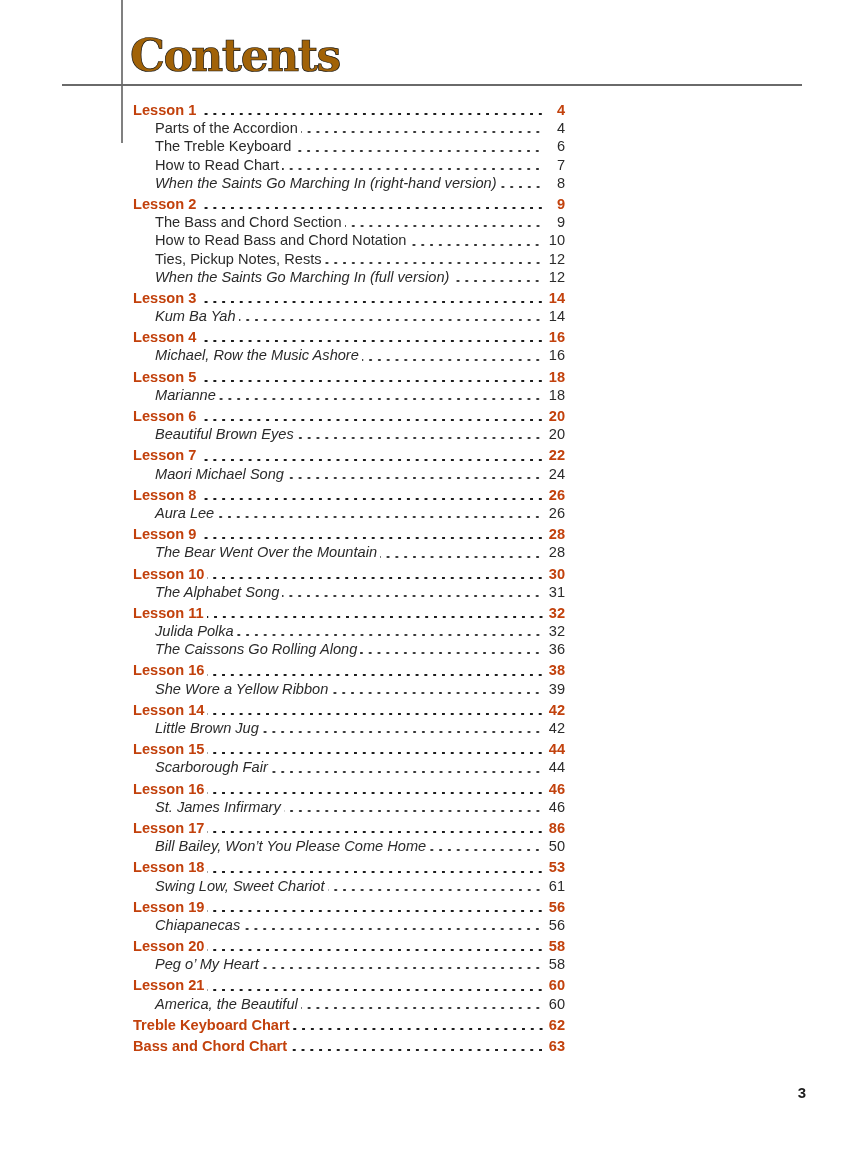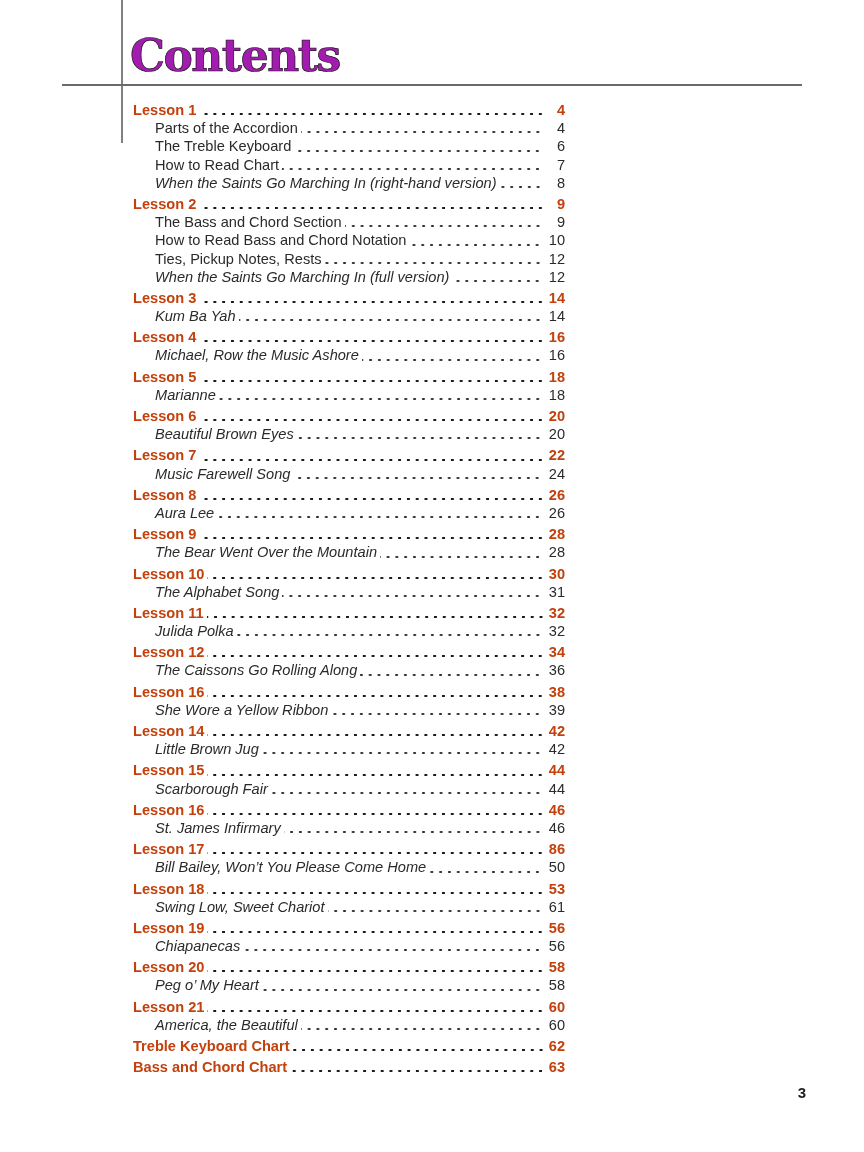--- a/index.html
+++ b/index.html
@@ -37,21 +37,21 @@
   .title {
     position: absolute;
     left: 130px;
     top: 33px;
     margin: 0;
     font-family: "DejaVu Serif", serif;
     font-weight: 700;
     font-size: 44px;
     line-height: 46px;
     letter-spacing: -1.5px;
-    color: #a21caf;
+    color: #a16207;
     -webkit-text-stroke: 0.7px #141414;
   }
   .toc {
     position: absolute;
     left: 133px;
     top: 101px;
     width: 432px;
   }
   .row {
     display: flex;
@@ -200,21 +200,21 @@
       <span class="label">Beautiful Brown Eyes</span>
       <span class="dots"></span>
       <span class="pagenum">20</span>
     </div>
       <div class="row lesson">
       <span class="label">Lesson 7</span>
       <span class="dots"></span>
       <span class="pagenum">22</span>
     </div>
       <div class="row song">
-      <span class="label">Music Farewell Song</span>
+      <span class="label">Maori Michael Song</span>
       <span class="dots"></span>
       <span class="pagenum">24</span>
     </div>
       <div class="row lesson">
       <span class="label">Lesson 8</span>
       <span class="dots"></span>
       <span class="pagenum">26</span>
     </div>
       <div class="row song">
       <span class="label">Aura Lee</span>
@@ -243,25 +243,20 @@
     </div>
       <div class="row lesson">
       <span class="label">Lesson 11</span>
       <span class="dots"></span>
       <span class="pagenum">32</span>
     </div>
       <div class="row song">
       <span class="label">Julida Polka</span>
       <span class="dots"></span>
       <span class="pagenum">32</span>
-    </div>
-      <div class="row lesson">
-      <span class="label">Lesson 12</span>
-      <span class="dots"></span>
-      <span class="pagenum">34</span>
     </div>
       <div class="row song">
       <span class="label">The Caissons Go Rolling Along</span>
       <span class="dots"></span>
       <span class="pagenum">36</span>
     </div>
       <div class="row lesson">
       <span class="label">Lesson 16</span>
       <span class="dots"></span>
       <span class="pagenum">38</span>

